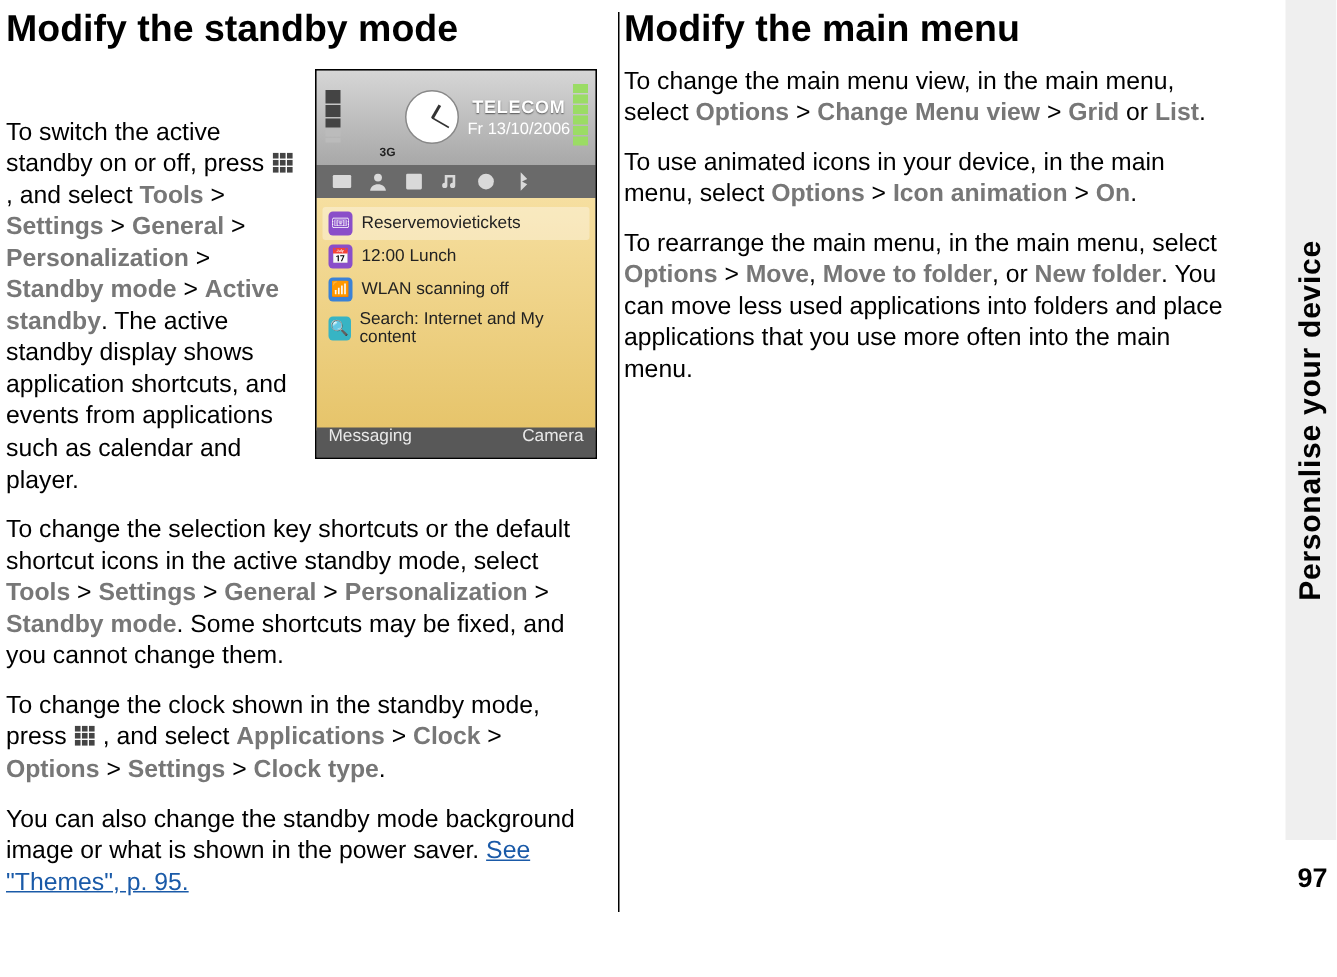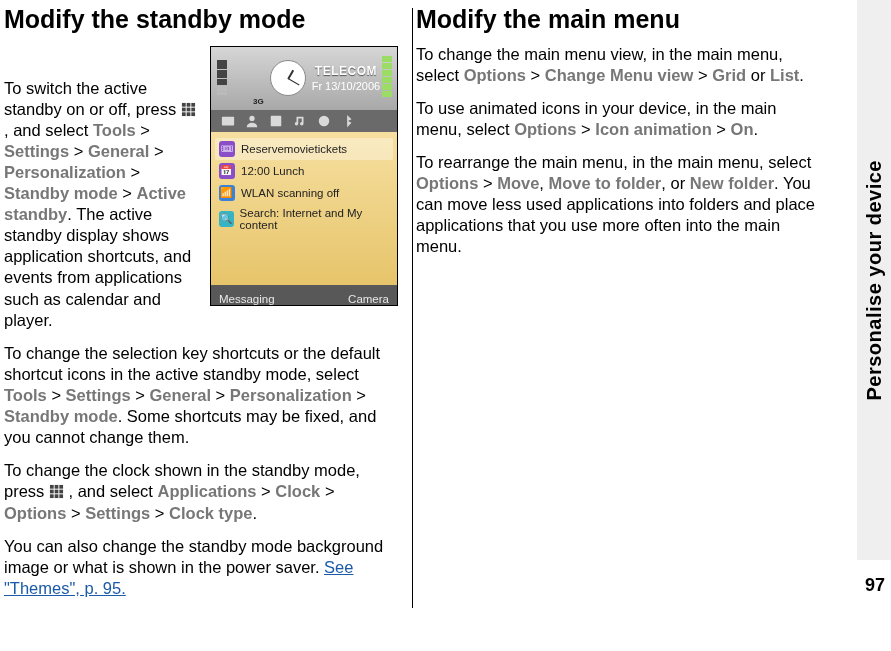--- a/index.html
+++ b/index.html
@@ -151,21 +151,21 @@
   .row.sel { background: rgba(255,255,255,0.35); border-radius:2px; }
   .rowic {
     width:16px; height:16px; border-radius:3px;
     display:flex; align-items:center; justify-content:center;
     font-size:10px; color:#fff;
   }
   .purple{background:#8a4ec9}.blue{background:#3b82d6}.teal{background:#37b4c4}
   .ph-soft {
     position:absolute; bottom:0; left:0; right:0;
     height:20px; background:#585858;
-    display:flex; justify-content:space-between; align-items:flex-end;
+    display:flex; justify-content:space-between; align-items:flex-start;
     padding:0 8px; color:#e8e8e8; font-size:11.5px;
   }
   .wrap-after-phone { overflow: visible; margin-top: 44px; }
 </style>
 </head>
 <body>
 
 <div class="side-tab">
   <span>Personalise your device</span>
 </div>

